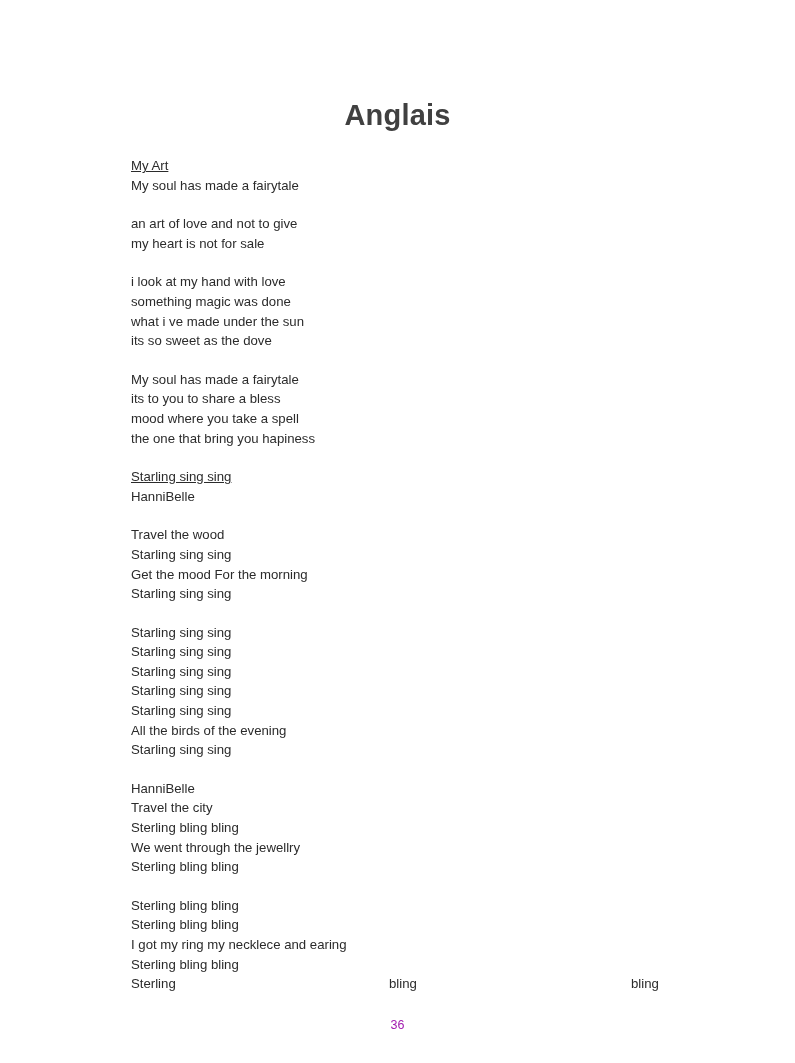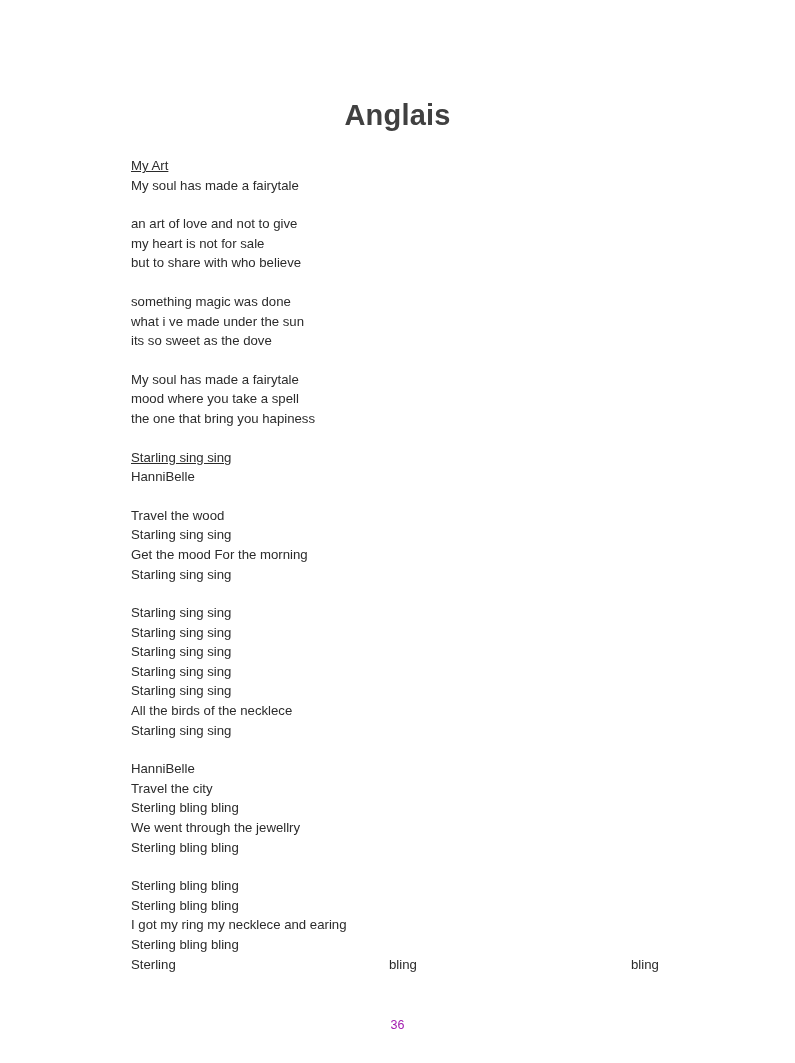--- a/index.html
+++ b/index.html
@@ -77,31 +77,32 @@
   <div class="content">
 
     <div class="block">
       <div class="line heading">My Art</div>
       <div class="line">My soul has made a fairytale</div>
     </div>
 
     <div class="block">
       <div class="line">an art of love and not to give</div>
       <div class="line">my heart is not for sale</div>
-      <div class="line">but to share with who believe</div>
     </div>
 
     <div class="block">
+      <div class="line">i look at my hand with love</div>
       <div class="line">something magic was done</div>
       <div class="line">what i ve made under the sun</div>
       <div class="line">its so sweet as the dove</div>
     </div>
 
     <div class="block">
       <div class="line">My soul has made a fairytale</div>
+      <div class="line">its to you to share a bless</div>
       <div class="line">mood where you take a spell</div>
       <div class="line">the one that bring you hapiness</div>
     </div>
 
     <div class="block">
       <div class="line heading">Starling sing sing</div>
       <div class="line">HanniBelle</div>
     </div>
 
     <div class="block">
@@ -110,21 +111,21 @@
       <div class="line">Get the mood For the morning</div>
       <div class="line">Starling sing sing</div>
     </div>
 
     <div class="block">
       <div class="line">Starling sing sing</div>
       <div class="line">Starling sing sing</div>
       <div class="line">Starling sing sing</div>
       <div class="line">Starling sing sing</div>
       <div class="line">Starling sing sing</div>
-      <div class="line">All the birds of the necklece</div>
+      <div class="line">All the birds of the evening</div>
       <div class="line">Starling sing sing</div>
     </div>
 
     <div class="block">
       <div class="line">HanniBelle</div>
       <div class="line">Travel the city</div>
       <div class="line">Sterling bling bling</div>
       <div class="line">We went through the jewellry</div>
       <div class="line">Sterling bling bling</div>
     </div>

